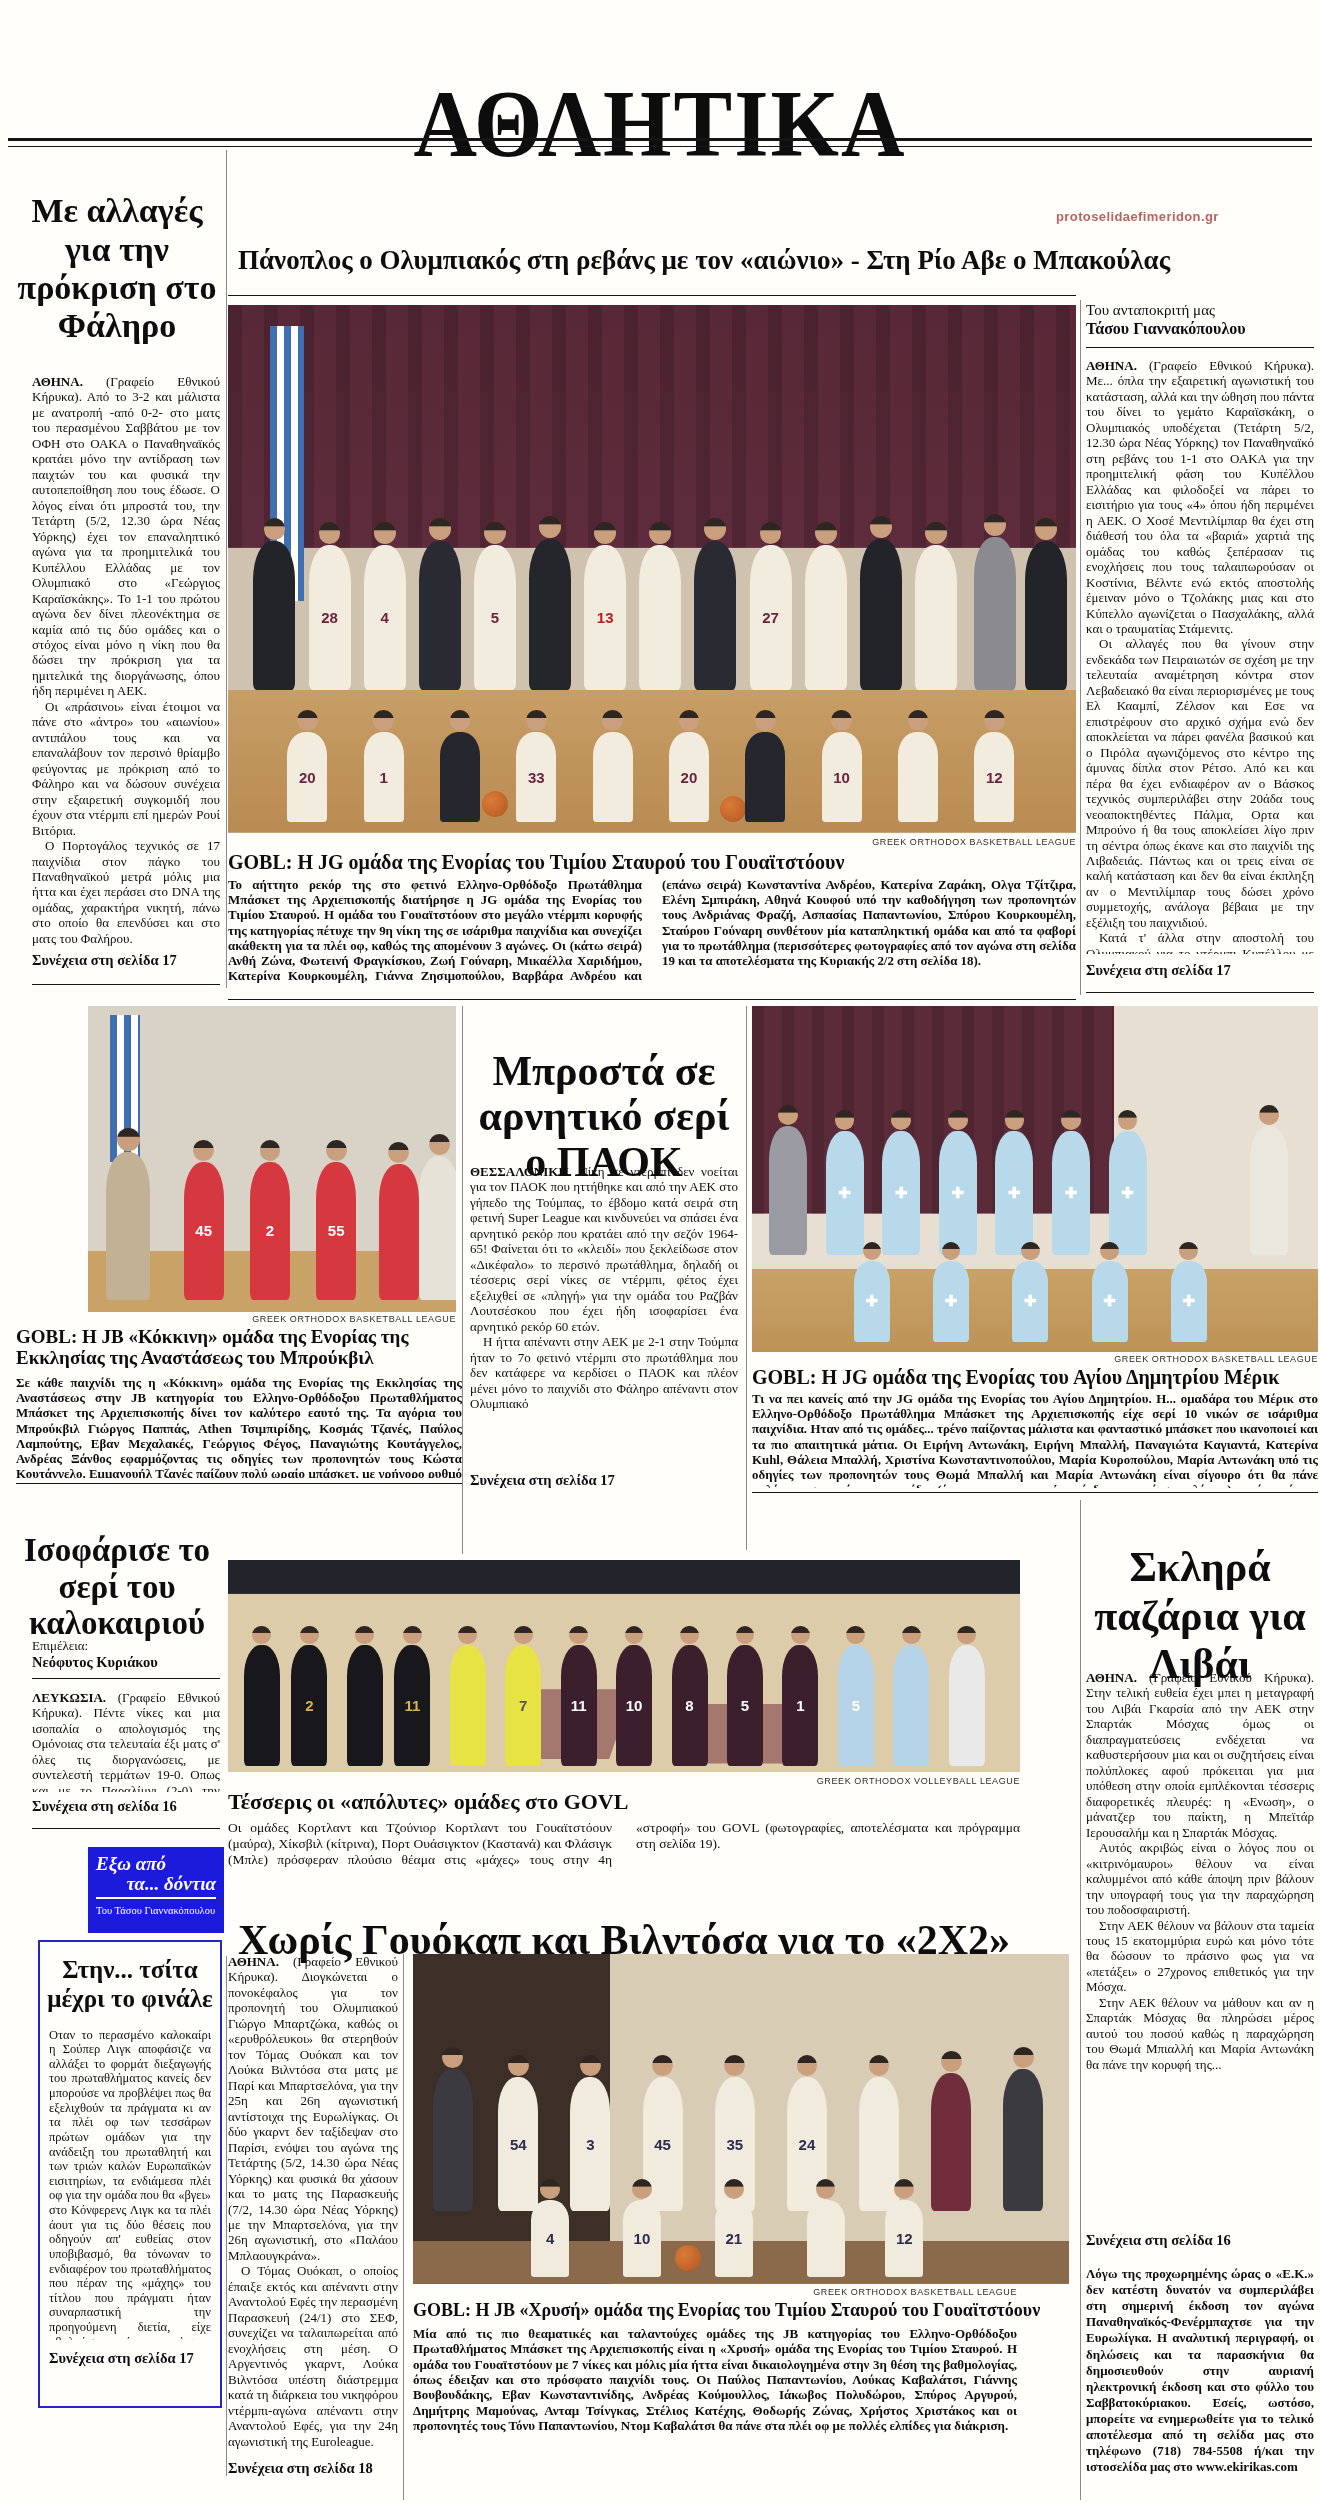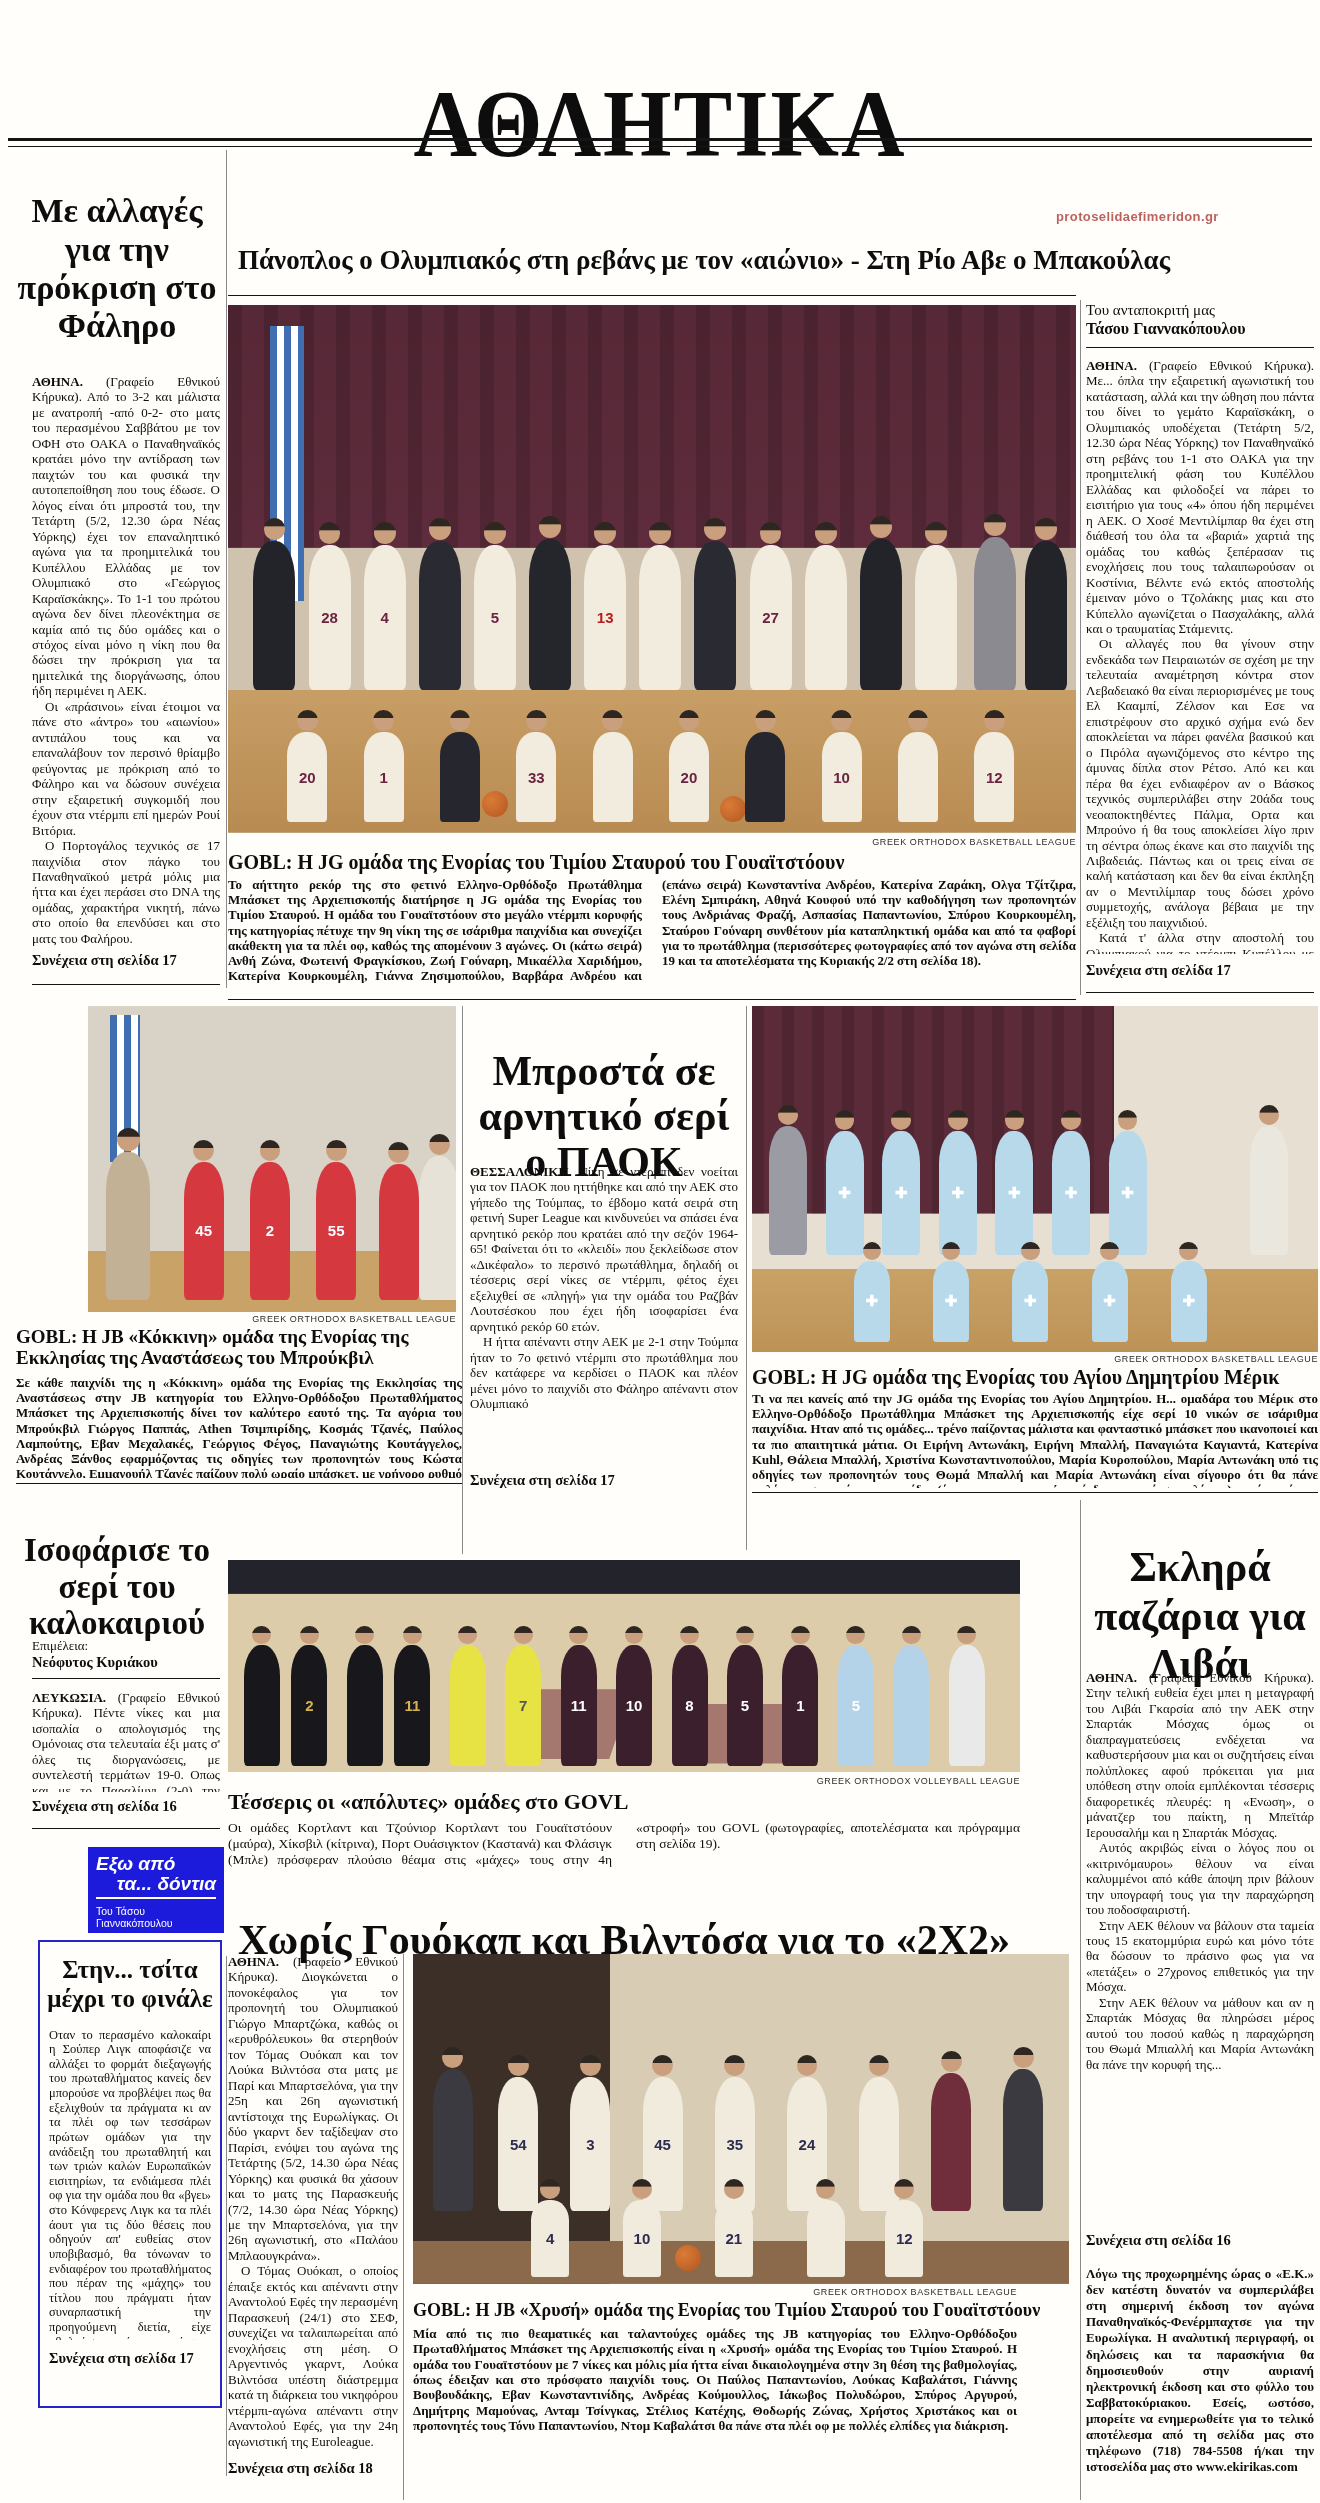--- a/index.html
+++ b/index.html
@@ -86,21 +86,21 @@
                font-size:13.5px; line-height:1.2; text-align:justify; column-count:2; column-gap:24px; overflow:hidden; }
   #walkup-head { top:1884px; left:228px; width:792px; text-align:center; font-size:42px; line-height:1.03; }
   #walkup-body { top:1954px; left:228px; width:170px; height:498px; }
   #walkup-cont { top:2460px; left:228px; }
   #cap-gold-head { top:2300px; left:413px; width:610px; font-size:18px; white-space:nowrap; }
   #cap-gold-text { top:2326px; left:413px; width:604px; height:172px; font-size:13px; }
 
   
   #bluebox { position:absolute; top:1847px; left:88px; width:136px; height:86px;
              background:#1d1bdb; color:#ffffff; padding:7px 8px 20px; box-sizing:border-box;
-             font-family:Liberation Sans, sans-serif; }
+             font-family:Liberation Serif, serif; }
   #bluebox .t1 { font-style:italic; font-weight:700; font-size:19px; line-height:1; }
   #bluebox .t2 { font-style:italic; font-weight:700; font-size:19px; line-height:1.15; text-align:right;
                  border-bottom:2px solid #fff; padding-bottom:2px; }
   #bluebox .auth { font-size:10.5px; margin-top:6px; }
   #blue-col { position:absolute; top:1940px; left:38px; width:184px; height:468px;
               border:2px solid #2525cc; box-sizing:border-box; overflow:hidden; }
   #tsita-head { margin:14px 6px 0; text-align:center; font-weight:700; font-size:25px; line-height:1.15; }
   #tsita-body { position:static; margin:14px 9px 0; height:312px; font-size:12.5px; line-height:1.17;
                 text-align:justify; overflow:hidden; }
   #tsita-cont { position:static; display:block; margin:10px 9px; }

